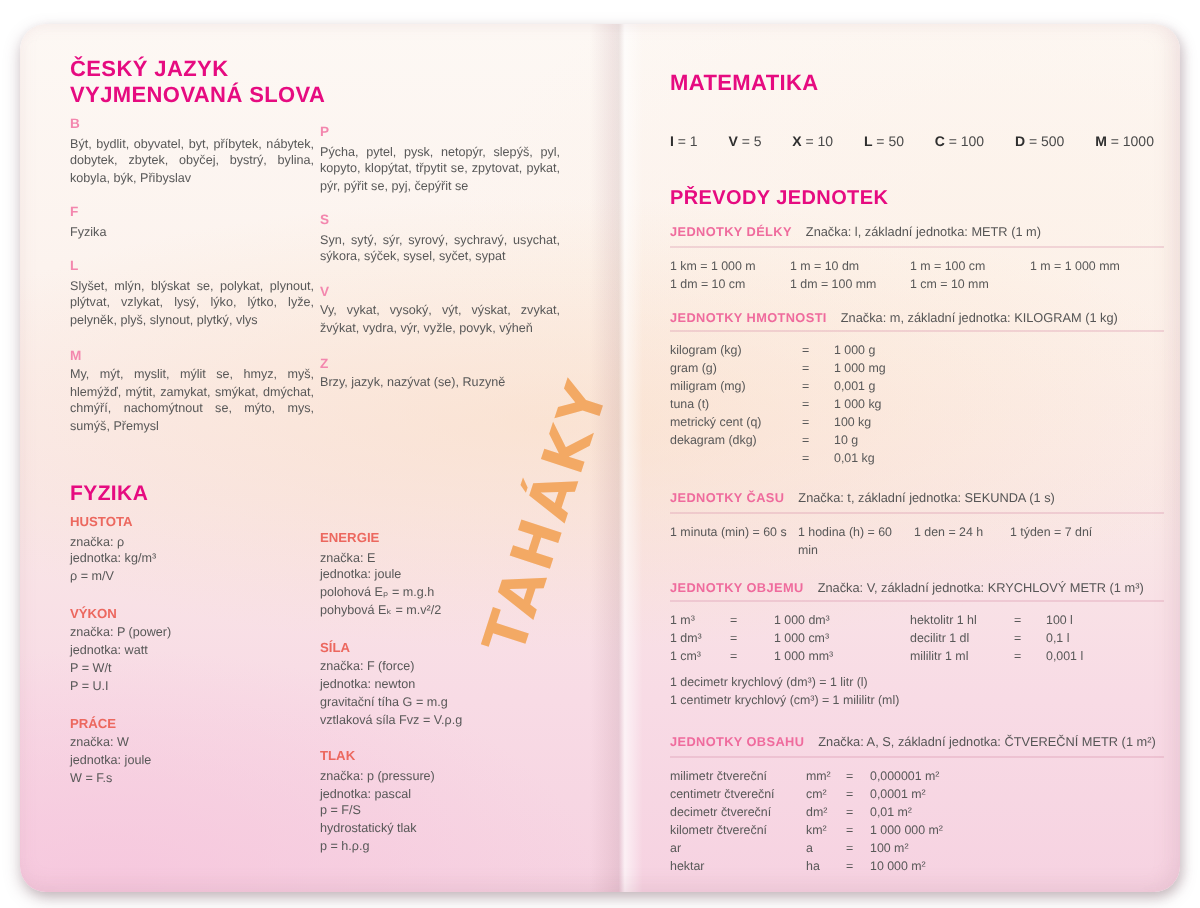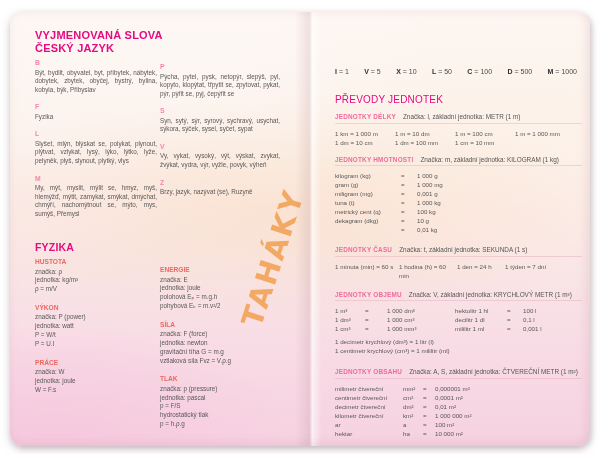--- a/index.html
+++ b/index.html
@@ -48,21 +48,21 @@
     transform:rotate(-72deg);
     font-family:"DejaVu Sans",sans-serif; font-weight:bold; font-size:29px;
     letter-spacing:2px; color:#f3a964;
   }
 
   
   .mat-title { left:325px; top:24px; }
   .roman-row { left:325px; top:56px; width:242px; display:flex; justify-content:space-between;
     font-size:7px; color:#4a4a4a; }
   .roman-item b { color:#2f2f2f; }
-  .prevody { left:325px; top:82px; font-size:10px; font-weight:normal; color:#e60b80; letter-spacing:0.2px; }
+  .prevody { left:325px; top:82px; font-size:10px; font-weight:bold; color:#e60b80; letter-spacing:0.2px; }
   .sections { left:325px; top:101px; width:247px; }
   .sec { margin-bottom:9px; }
   .sec-hmot { margin-bottom:12px; }
   .sec-cas { margin-bottom:11px; }
   .sec-obj { margin-bottom:13px; }
   .sec-h { display:flex; gap:7px; align-items:baseline;
     border-bottom:1px solid rgba(216,142,168,0.30); padding-bottom:2.5px; margin-bottom:5px; }
   .sec-h .h { font-size:6.4px; font-weight:bold; color:#ef6b9d; letter-spacing:0.2px; }
   .sec-h .d { font-size:6.4px; color:#555555; }
   .cell { font-size:6.2px; color:#585858; line-height:9px; }
@@ -74,22 +74,22 @@
   .vol-g2 { display:grid; grid-template-columns:52px 16px 1fr; flex:1; }
   .vol-notes { margin-top:4px; }
   .obs-grid { display:grid; grid-template-columns:68px 20px 12px 1fr; }
 </style>
 </head>
 <body>
 
 <div class="book">
 
   <div class="abs cz-title">
+    <div class="pg-title">ČESKÝ JAZYK</div>
     <div class="pg-title">VYJMENOVANÁ SLOVA</div>
-    <div class="pg-title">ČESKÝ JAZYK</div>
   </div>
 
   <div class="abs cz-col1" id="czCol1">
       <div class="wgroup">
         <div class="wletter">B</div>
         <div class="wwords">Být, bydlit, obyvatel, byt, příbytek, nábytek, dobytek, zbytek, obyčej, bystrý, bylina, kobyla, býk, Přibyslav</div>
       </div>
       <div class="wgroup">
         <div class="wletter">F</div>
         <div class="wwords">Fyzika</div>
@@ -171,20 +171,21 @@
         <div class="pline">hydrostatický tlak</div>
         <div class="pline">p = h.ρ.g</div>
       </div>
     </div>
 
   <div class="abs watermark">TAHÁKY</div>
 
   <div class="spine"></div>
 
   <div class="abs mat-title">
+    <div class="pg-title">MATEMATIKA</div>
   </div>
 
   <div class="abs roman-row" id="romanRow">
       <span class="roman-item"><b>I</b><span> = 1</span></span>
       <span class="roman-item"><b>V</b><span> = 5</span></span>
       <span class="roman-item"><b>X</b><span> = 10</span></span>
       <span class="roman-item"><b>L</b><span> = 50</span></span>
       <span class="roman-item"><b>C</b><span> = 100</span></span>
       <span class="roman-item"><b>D</b><span> = 500</span></span>
       <span class="roman-item"><b>M</b><span> = 1000</span></span>

